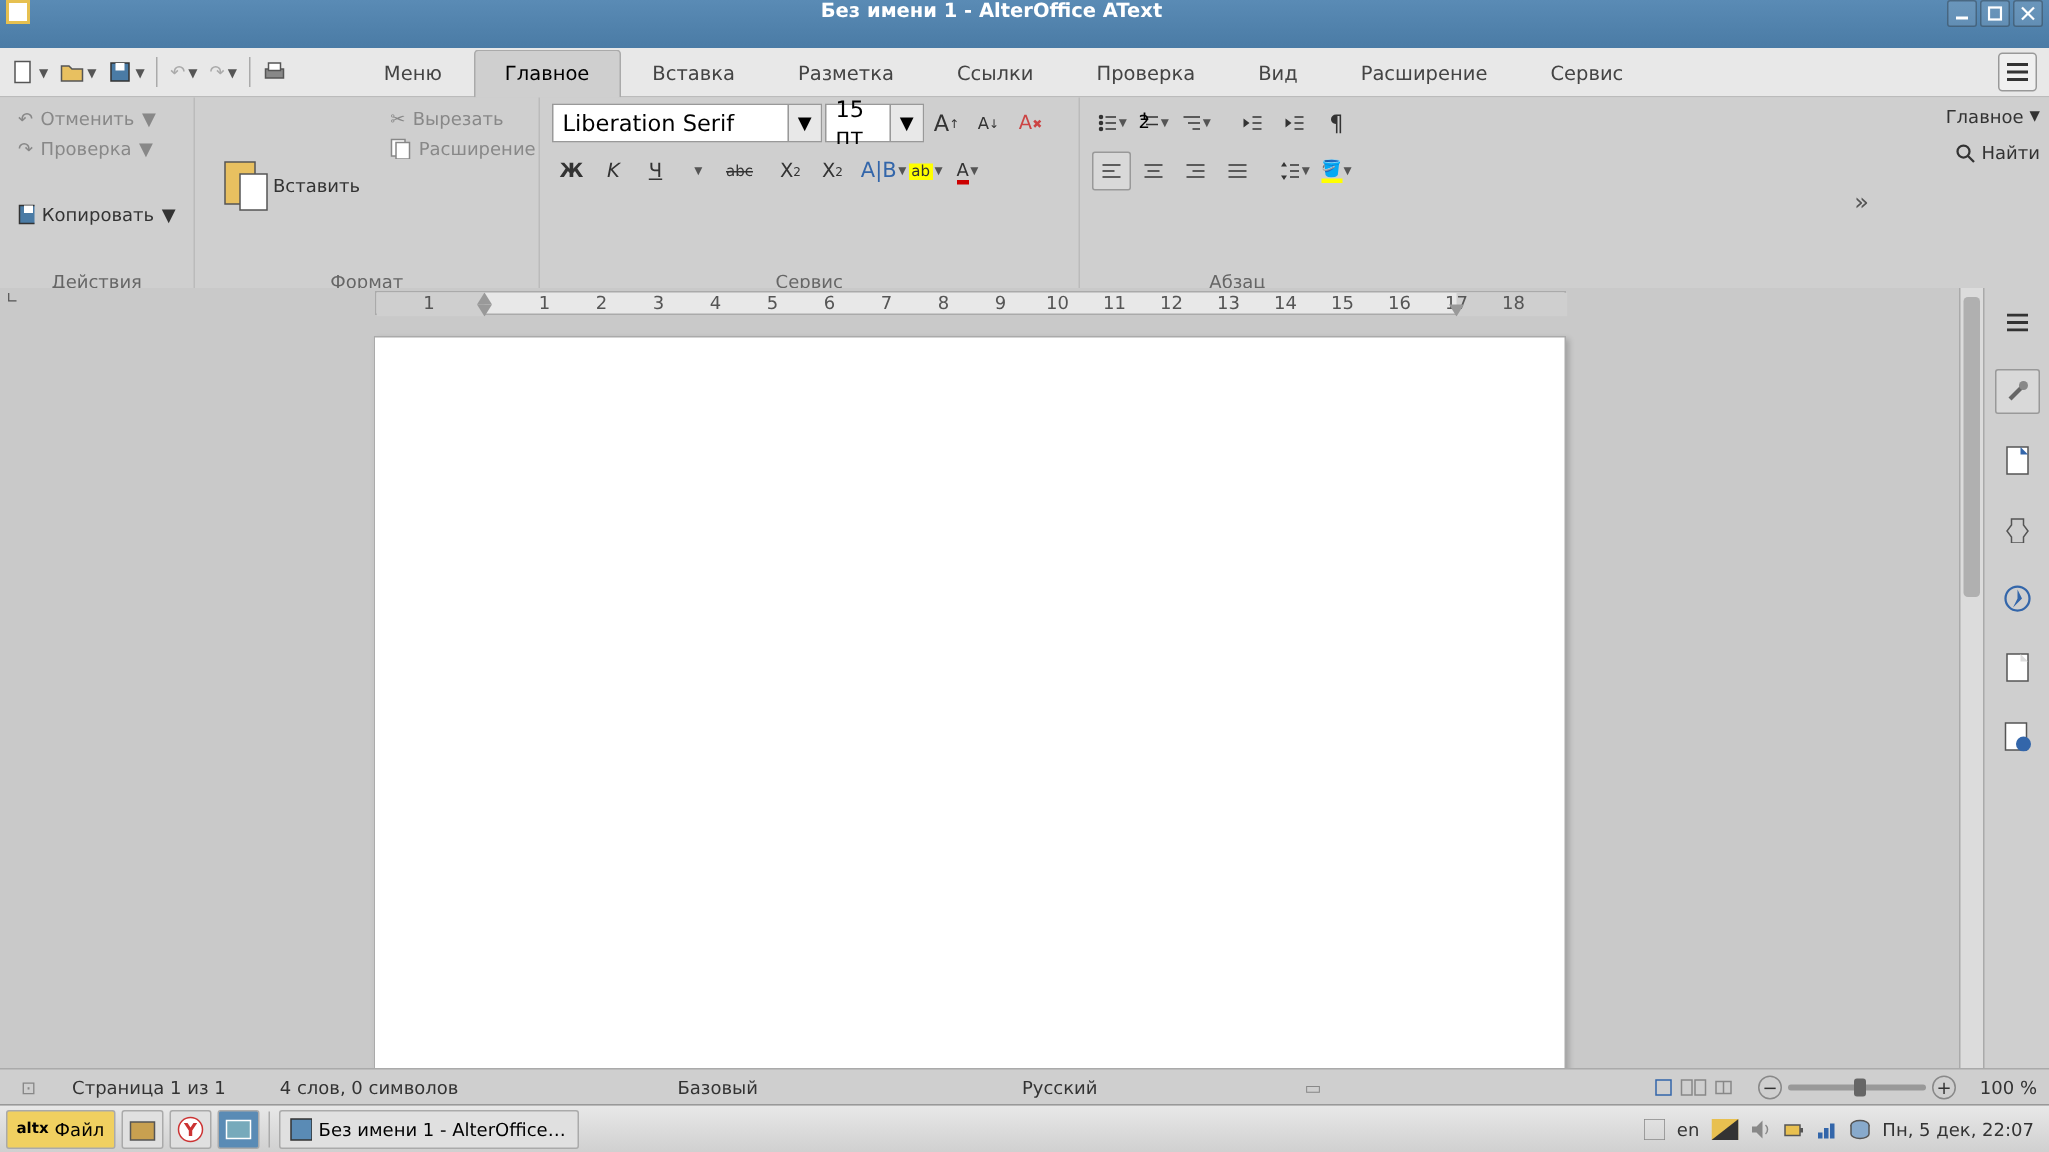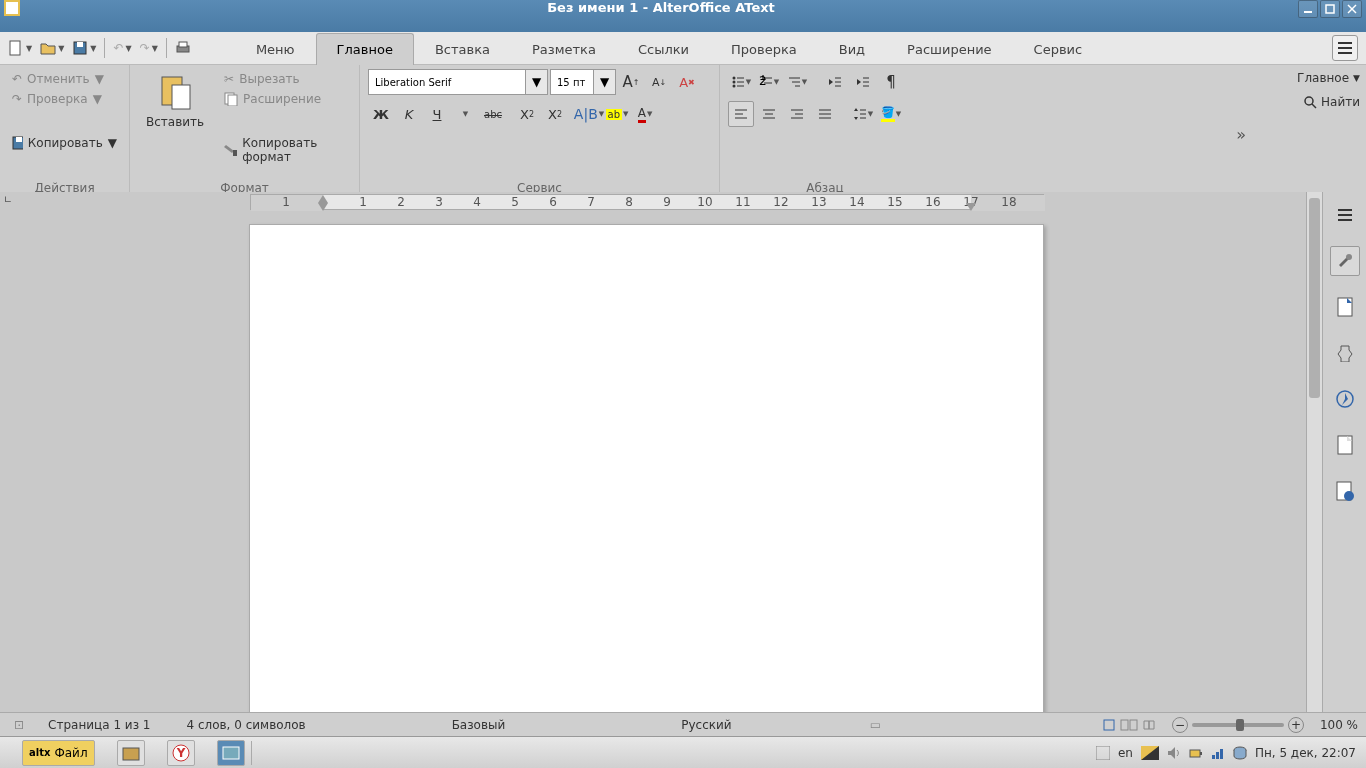--- a/index.html
+++ b/index.html
@@ -14,23 +14,23 @@
 .tabs { display:flex; margin-left:40px; height:33px; align-items:flex-end; }
 .tab { padding:8px 20px; color:#444; cursor:pointer; font-size:13px; border:1px solid transparent; border-bottom:none; }
 .tab.active { background:#cfcfcf; border-color:#aaa; border-radius:3px 3px 0 0; color:#000; }
 .ham { margin-left:auto; width:26px; height:26px; border:1px solid #999; border-radius:3px; display:flex; align-items:center; justify-content:center; cursor:pointer; background:#f0f0f0; margin-right:4px; }
 .ribbon { height:135px; background:#cfcfcf; border-bottom:1px solid #aaa; display:flex; position:relative; }
 .rgroup { border-right:1px solid #bbb; display:flex; flex-direction:column; padding:4px 8px 2px 8px; }
 .rgroup .body { flex:1; }
 .rgroup .label { text-align:center; color:#666; font-size:12px; padding:2px 0; }
 .smallbtn { display:flex; align-items:center; gap:5px; padding:3px 4px; color:#888; cursor:pointer; }
 .smallbtn.en { color:#333; }
-.bigbtn { display:flex; flex-direction:column; align-items:center; gap:2px; padding:4px 8px; cursor:pointer; color:#333; }
+.bigbtn { display:flex; flex-direction:row; align-items:center; gap:2px; padding:4px 8px; cursor:pointer; color:#333; }
 .combo { height:26px; border:1px solid #999; background:#fff; display:flex; align-items:center; }
-.combo .val { flex:1; padding:0 6px; font-size:10px; }
+.combo .val { flex:1; padding:0 6px; font-size:15px; }
 .combo .ar { width:22px; height:100%; border-left:1px solid #999; display:flex; align-items:center; justify-content:center; background:#e8e8e8; cursor:pointer; }
 .ibtn { width:26px; height:26px; display:inline-flex; align-items:center; justify-content:center; cursor:pointer; color:#333; font-size:13px; border-radius:2px; }
 .ibtn.on { background:#d9d9d9; border:1px solid #999; }
 .ibtn .dd { font-size:7px; margin-left:1px; color:#555; }
 .rowf { display:flex; align-items:center; gap:2px; }
 .rside { position:absolute; right:6px; top:6px; display:flex; flex-direction:column; gap:10px; align-items:flex-end; }
 .rside .lnk { display:flex; align-items:center; gap:4px; color:#333; cursor:pointer; font-size:13px; }
 .ruler { height:20px; background:#c9c9c9; position:relative; }
 .rulerbar { position:absolute; left:250px; top:2px; width:794px; height:16px; background:#e8e8e8; border:1px solid #aaa; font-size:9px; }
 .canvas { flex:1; background:#c9c9c9; position:relative; overflow:hidden; }
@@ -40,21 +40,21 @@
 .sidebar .sbtn { width:30px; height:30px; display:flex; align-items:center; justify-content:center; cursor:pointer; border-radius:2px; }
 .sidebar .sbtn.on { background:#d9d9d9; border:1px solid #999; }
 .vscroll { position:absolute; right:44px; top:192px; bottom:32px; width:16px; background:#dcdcdc; border-left:1px solid #aaa; }
 .vscroll .thumb { position:absolute; left:2px; right:2px; top:6px; height:200px; background:#b0b0b0; border-radius:3px; }
 .statusbar { position:absolute; left:0; right:0; bottom:32px; height:24px; background:#cfcfcf; border-top:1px solid #aaa; display:flex; align-items:center; padding:0 8px; color:#333; font-size:12px; }
 .statusbar .cell { padding:0 18px; }
 .zoom { display:flex; align-items:center; gap:4px; margin-left:auto; }
 .ztrack { width:92px; height:4px; background:#999; position:relative; border-radius:2px; }
 .ztrack .zthumb { position:absolute; left:44px; top:-4px; width:8px; height:12px; background:#666; border-radius:2px; }
 .taskbar { position:absolute; left:0; right:0; bottom:0; height:32px; background:linear-gradient(#e8e8e8,#d0d0d0); border-top:1px solid #999; display:flex; align-items:center; padding:0 4px; gap:4px; }
-.tbtn { height:26px; padding:0 6px; display:flex; align-items:center; gap:4px; background:#e0e0e0; border:1px solid #aaa; border-radius:2px; cursor:pointer; font-size:12px;margin-left:18px; }
+.tbtn { height:26px; padding:0 6px; display:flex; align-items:center; gap:4px; background:#e0e0e0; border:1px solid #aaa; border-radius:2px; cursor:pointer; font-size:12px; }
 .tray { margin-left:auto; display:flex; align-items:center; gap:8px; padding-right:6px; font-size:12px; color:#333; }
 svg { display:block; }
 </style>
 </head>
 <body>
 
 <div class="titlebar">
   <span class="icon">
     <svg width="16" height="16">
         <rect width="16" height="16" fill="#e6c050"></rect>
@@ -162,27 +162,20 @@
         <div class="smallbtn">
             <span>✂</span> 
             <span>Вырезать</span>
           </div>
         <div class="smallbtn">
           <svg width="14" height="14">
               <rect x="1" y="1" width="9" height="11" fill="#fff" stroke="#888"></rect>
               <rect x="4" y="3" width="9" height="11" fill="#fff" stroke="#888"></rect>
             </svg>
           <span>Расширение</span>
-        </div>
-        <div class="smallbtn en" style="margin-top:24px">
-          <svg width="16" height="14">
-              <path d="M2 2l8 6-2 2-8-6z" fill="#888"></path>
-              <rect x="9" y="7" width="5" height="6" fill="#555"></rect>
-            </svg>
-          <span>Копировать формат</span>
         </div>
       </div>
     </div>
     <div class="label">Формат</div>
   </div>
 
   <div class="rgroup" style="width:360px">
     <div class="body">
       <div class="rowf" style="margin-bottom:6px">
         <div class="combo" style="width:180px">
@@ -477,20 +470,26 @@
         <circle cx="9" cy="9" r="8" fill="#fff" stroke="#c33"></circle>
         <text x="9" y="13" text-anchor="middle" font-size="11" fill="#c33" font-weight="bold">Y</text>
       </svg>
     </span>
   <span class="tbtn" style="padding:0 4px;background:#5a8bb5">
       <svg width="18" height="14">
         <rect x="1" y="1" width="16" height="12" fill="#7ab" stroke="#fff"></rect>
       </svg>
     </span>
   <span style="width:1px;height:24px;background:#aaa;margin:0 2px"></span>
+  <span class="tbtn" style="width:200px;justify-content:flex-start">
+    <svg width="16" height="16">
+        <rect x="1" y="1" width="14" height="14" fill="#5a8bb5" stroke="#333"></rect>
+      </svg>
+    <span style="overflow:hidden;text-overflow:ellipsis;white-space:nowrap">Без имени 1 - AlterOffice ...</span>
+  </span>
   <div class="tray">
     <span>
         <svg width="14" height="14">
           <rect width="14" height="14" fill="none" stroke="#888"></rect>
         </svg>
       </span>
     <span>en</span>
     <span>
         <svg width="18" height="14">
           <rect x="0" y="0" width="18" height="14" fill="#e8c050"></rect>

